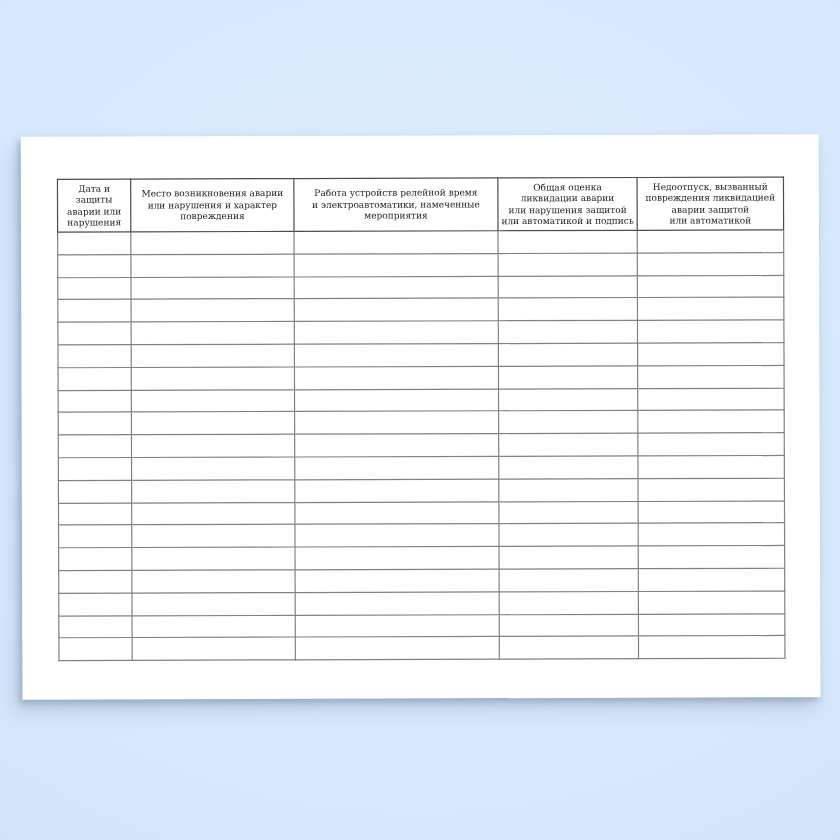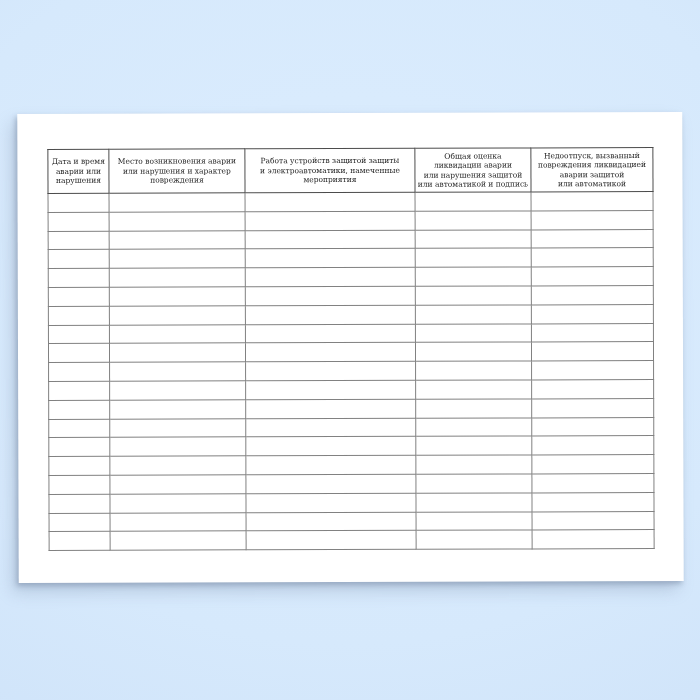--- a/index.html
+++ b/index.html
@@ -68,27 +68,27 @@
     <table class="journal">
       <colgroup id="colgroup">
           <col style="width: 61px;">
           <col style="width: 136px;">
           <col style="width: 170px;">
           <col style="width: 116px;">
           <col style="width: 122px;">
         </colgroup>
       <thead>
         <tr>
-          <th>Дата и время
+          <th>Дата и защиты
 аварии или
 нарушения</th>
           <th>Место возникновения аварии
 или нарушения и характер
 повреждения</th>
-          <th>Работа устройств защитой защиты
+          <th>Работа устройств релейной время
 и электроавтоматики, намеченные
 мероприятия</th>
           <th>Общая оценка
 ликвидации аварии
 или нарушения защитой
 или автоматикой и подпись</th>
           <th>Недоотпуск, вызванный
 повреждения ликвидацией
 аварии защитой
 или автоматикой</th>

